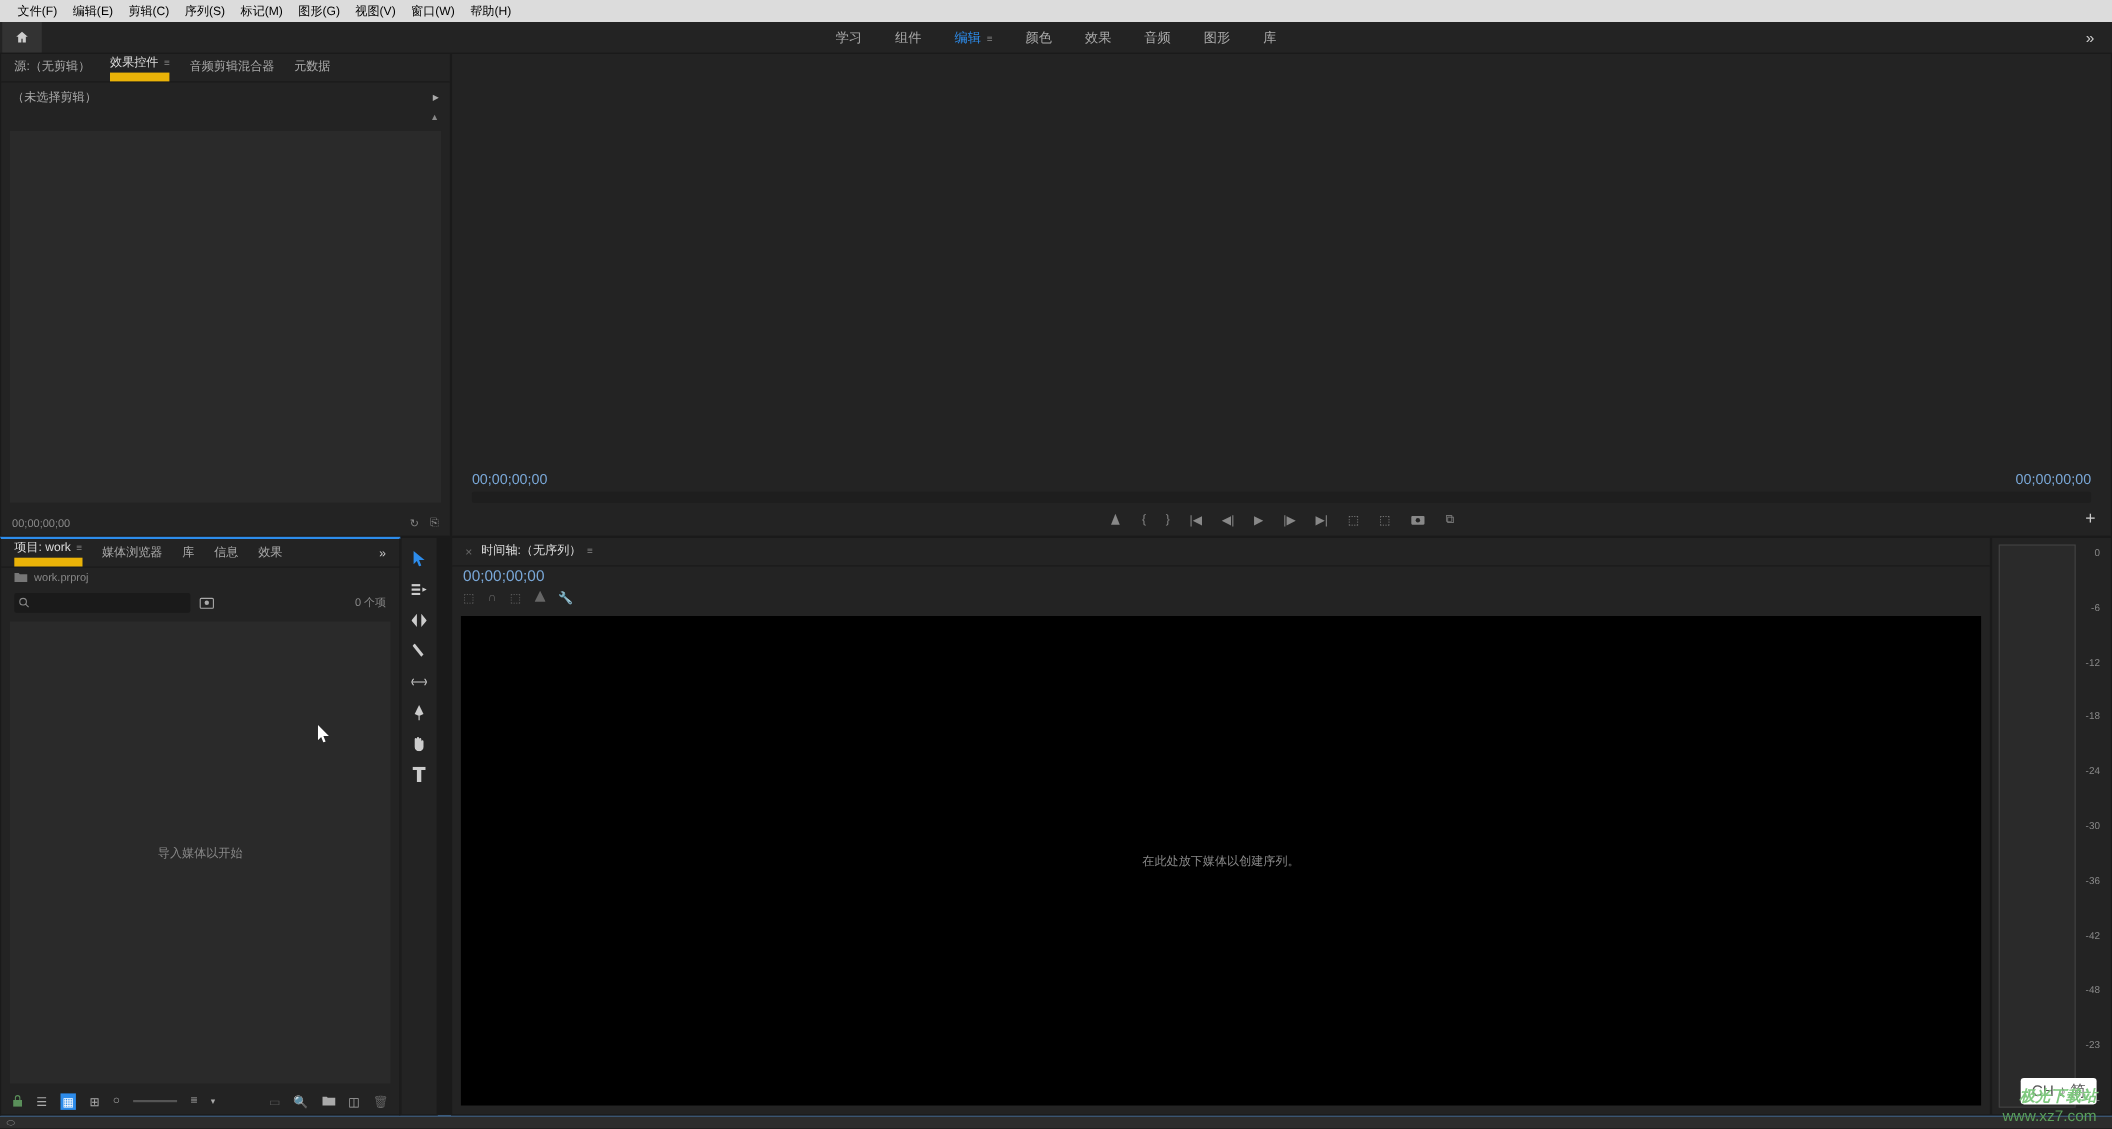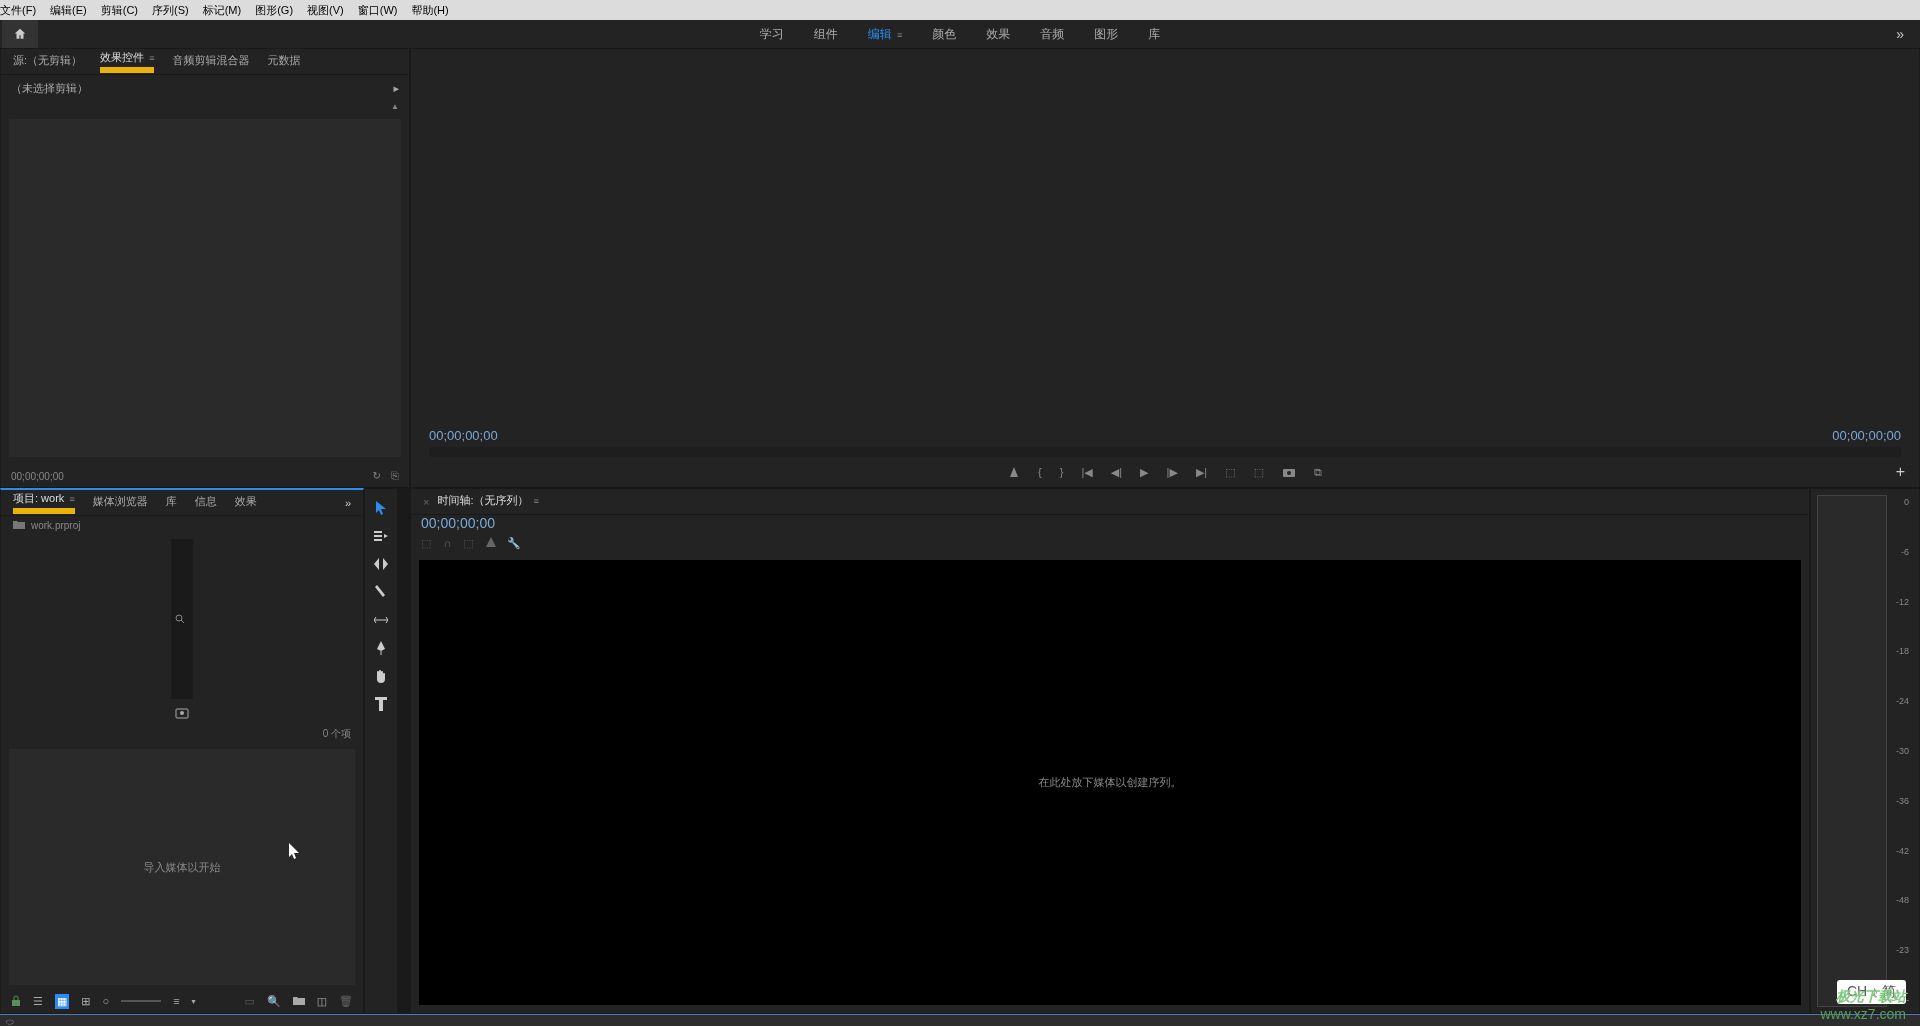--- a/index.html
+++ b/index.html
@@ -1,54 +1,54 @@
 <!DOCTYPE html>
 <html><head>
 <meta charset="utf-8">
 <style>
 * { margin: 0; padding: 0; box-sizing: border-box; font-family: "Microsoft YaHei", Arial, sans-serif; }
 body { background: #1a1a1a; color: #b8b8b8; font-size: 11px; overflow: hidden; width: 1920px; height: 1026px; }
 
 
-.menubar { height: 20px; background: #dcdcdc; display: flex; align-items: center; padding: 0 0; color: #000; font-size: 11px; }
+.menubar { height: 20px; background: #dcdcdc; display: flex; align-items: center; padding: 0 16px; color: #000; font-size: 11px; }
 .menubar span { margin-right: 14px; cursor: default; }
 
 
 .workspace-bar { height: 28px; background: #232323; display: flex; align-items: center; position: relative; text-align: right; }
 .home-btn { width: 36px; height: 28px; display: flex; align-items: center; justify-content: center; background: #333; margin-left: 2px; }
 .ws-tabs { position: absolute; left: 50%; transform: translateX(-50%); display: flex; gap: 30px; align-items: center; height: 100%; }
 .ws-tab { color: #aaa; cursor: pointer; font-size: 12px; }
 .ws-tab.active { color: #2d8ceb; }
 .ws-more { position: absolute; right: 16px; color: #ccc; font-size: 14px; }
 
 
 .main { display: grid; grid-template-columns: 410px 1fr; grid-template-rows: 440px 1fr; height: calc(100% - 48px - 12px); }
 
 
 .panel { background: #232323; border: 1px solid #1a1a1a; position: relative; display: flex; flex-direction: column; }
 .panel-tabs { height: 26px; display: flex; align-items: center; gap: 18px; padding: 0 12px; font-size: 11px; border-bottom: 1px solid #1a1a1a; }
 .panel-tab { color: #aaa; cursor: pointer; padding-bottom: 2px; }
-.panel-tab.active { color: #ddd; border-bottom: 6px solid #eab308; }
+.panel-tab.active { color: #ddd; border-bottom: 8px solid #eab308; }
 .ptab-menu { color: #888; margin-left: 2px; font-size: 9px; }
 
 
 .source-panel .body { flex: 1; background: #2a2a2a; margin: 8px; position: relative; }
 .source-panel .noselect { padding: 6px 10px; color: #aaa; display: flex; justify-content: space-between; align-items: center; }
 .source-panel .footer { height: 22px; display: flex; align-items: center; padding: 0 10px; justify-content: space-between; color: #888; font-size: 10px; }
 
 
 .program-panel .view { flex: 1; background: #232323; }
 .program-panel .timecode-row { display: flex; justify-content: space-between; padding: 4px 18px; color: #7aa8d8; font-size: 13px; }
 .program-panel .transport { height: 30px; display: flex; align-items: center; justify-content: center; gap: 18px; color: #888; position: relative; }
 .program-panel .transport .plus { position: absolute; right: 14px; color: #ccc; font-size: 16px; }
 
 
 .project-panel { border-top: 2px solid #2d8ceb; }
 .project-panel .proj-header { padding: 4px 12px; display: flex; align-items: flex-start; gap: 6px; color: #888; font-size: 10px; }
-.project-panel .search-row { display: flex; align-items: center; padding: 4px 12px; gap: 8px; flex-direction: column; }
+.project-panel .search-row { display: flex; align-items: center; padding: 4px 12px; gap: 8px; }
 .project-panel .search-box { flex: 0 0 160px; background: #1a1a1a; height: 18px; border-radius: 2px; display: flex; align-items: center; padding: 0 4px; }
 .project-panel .search-box svg { margin-right: 4px; }
 .project-panel .count { margin-left: auto; color: #888; font-size: 10px; }
 .project-panel .bin-body { flex: 1; background: #2a2a2a; margin: 4px 8px; display: flex; align-items: center; justify-content: center; color: #888; position: relative; }
 .project-panel .bottom-tools { height: 24px; display: flex; align-items: center; padding: 0 10px; gap: 12px; color: #aaa; }
 .project-panel .bottom-tools .spacer { flex: 1; }
 .cursor-arrow { position: absolute; left: 280px; top: 94px; }
 
 
 .tool-strip { width: 34px; background: #232323; display: flex; flex-direction: column; align-items: center; padding-top: 10px; gap: 10px; border: 1px solid #1a1a1a; }

